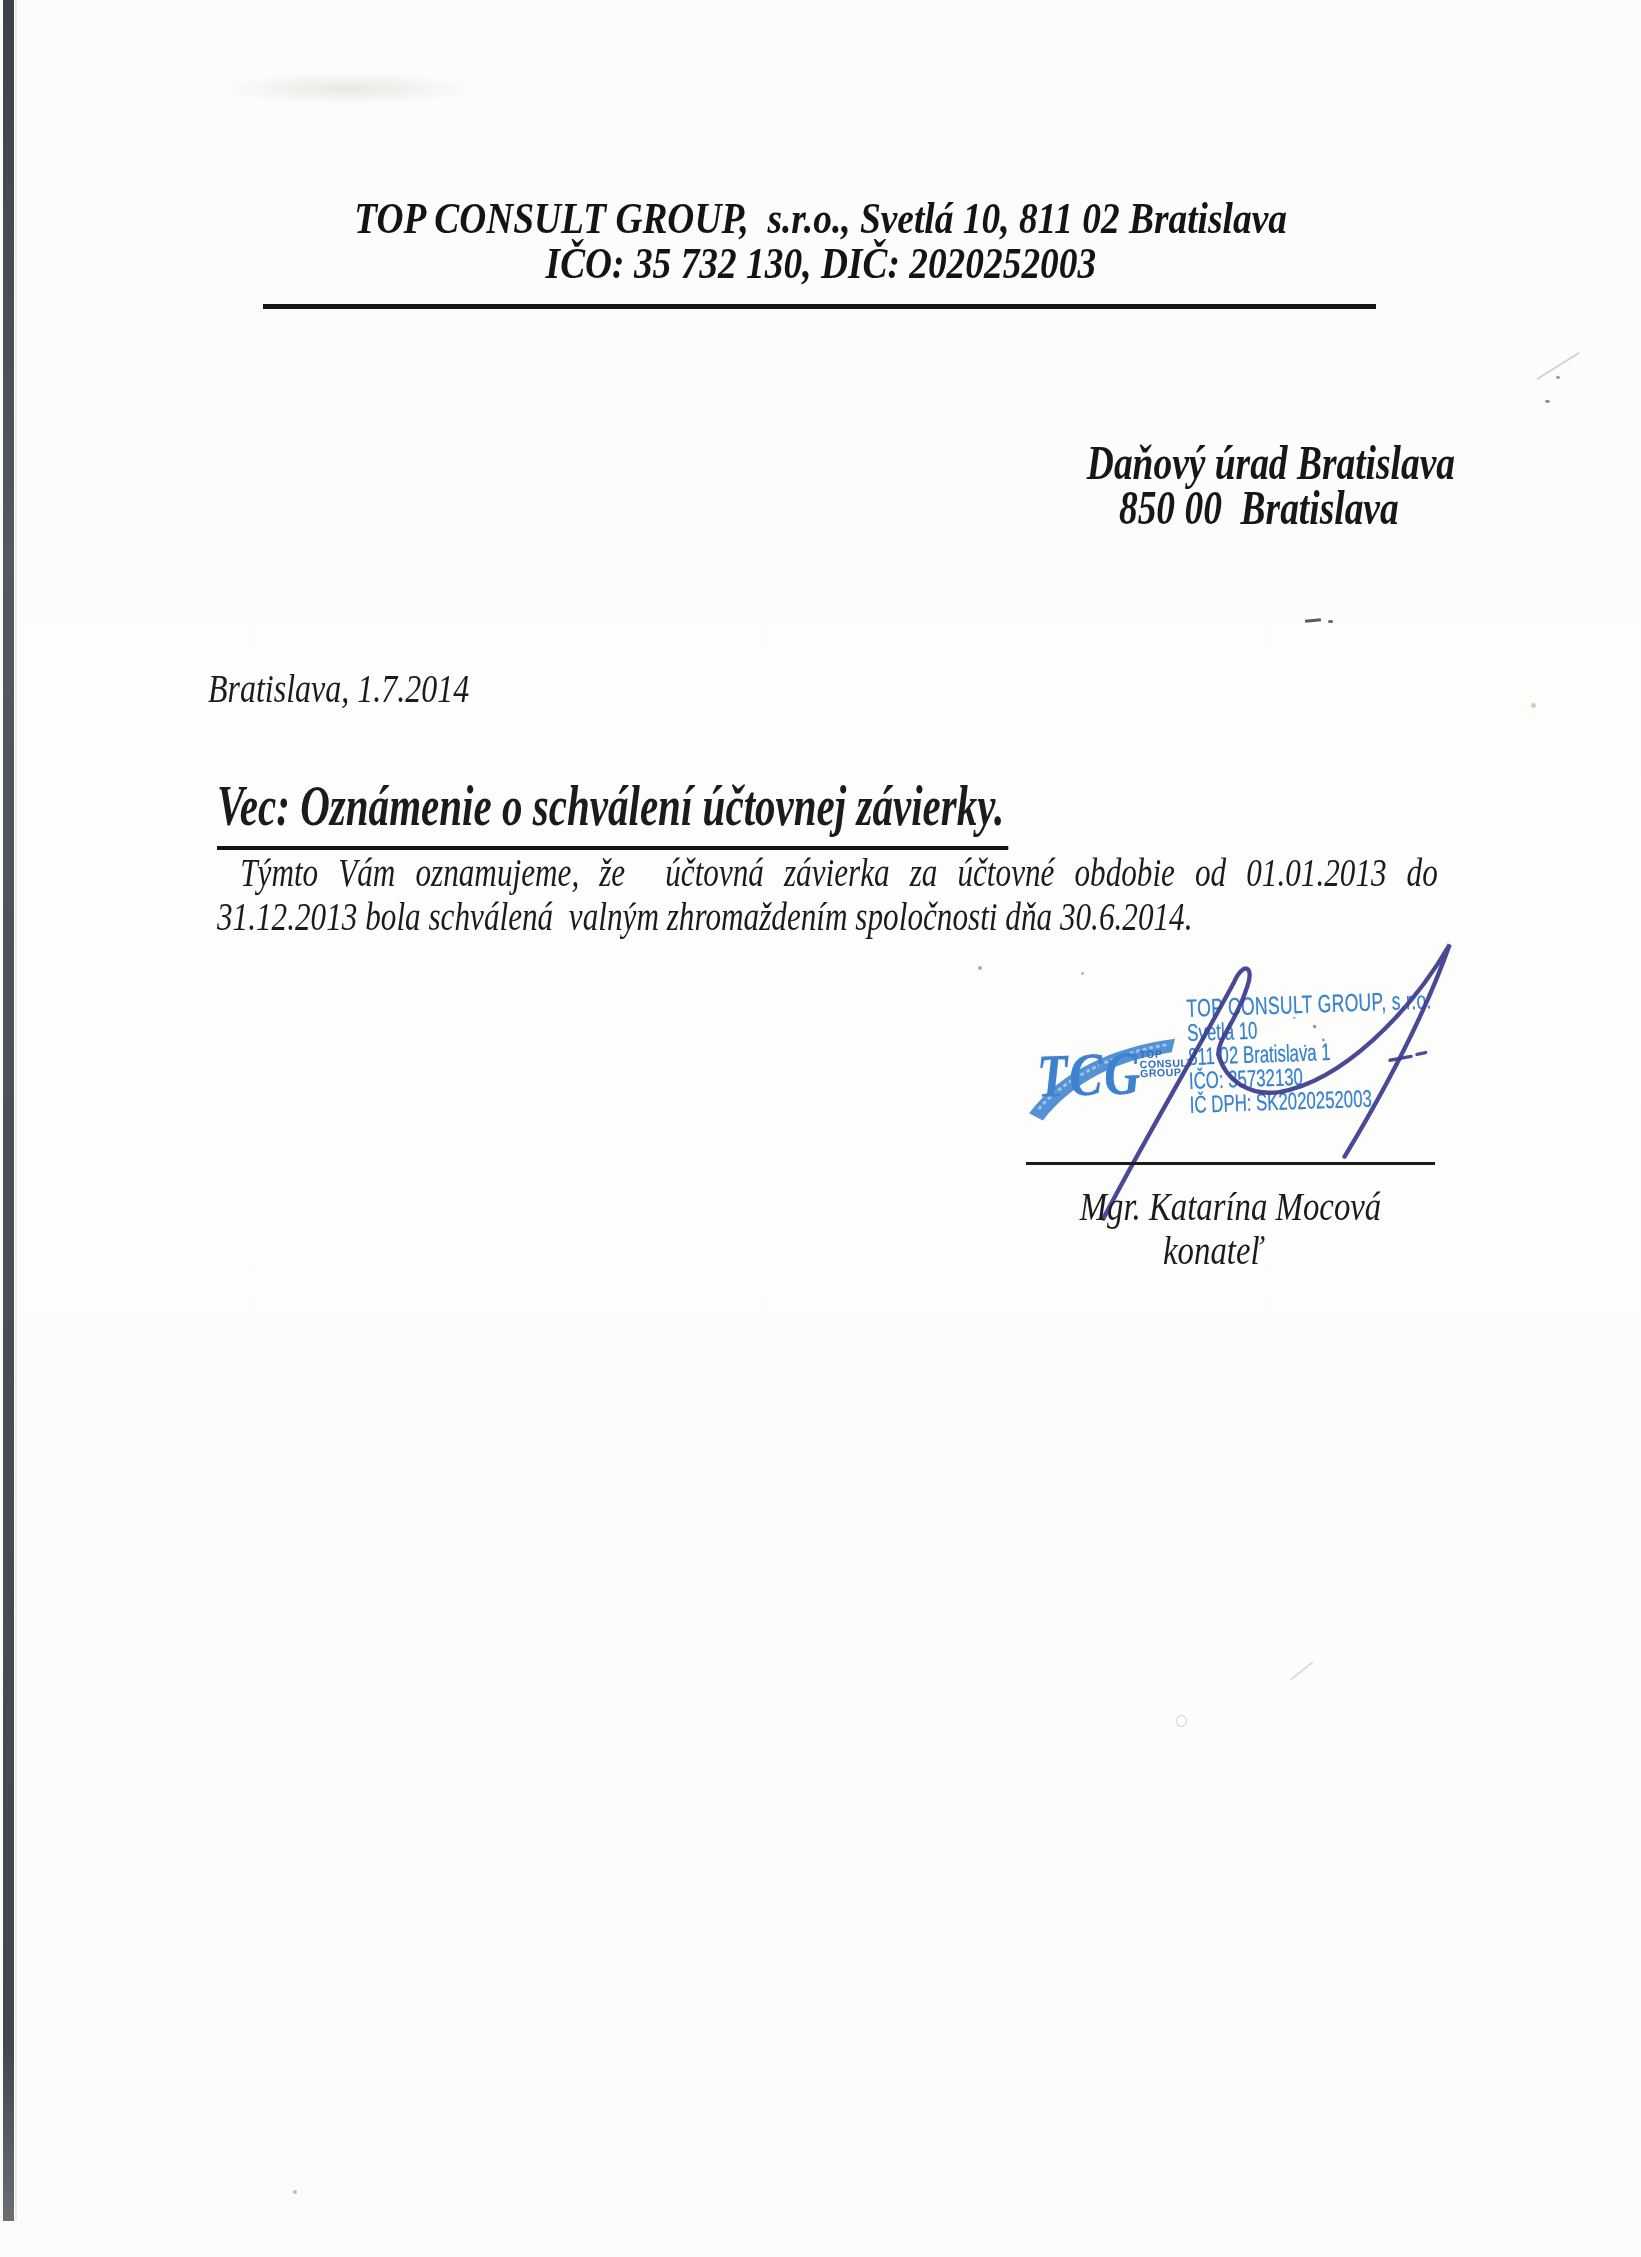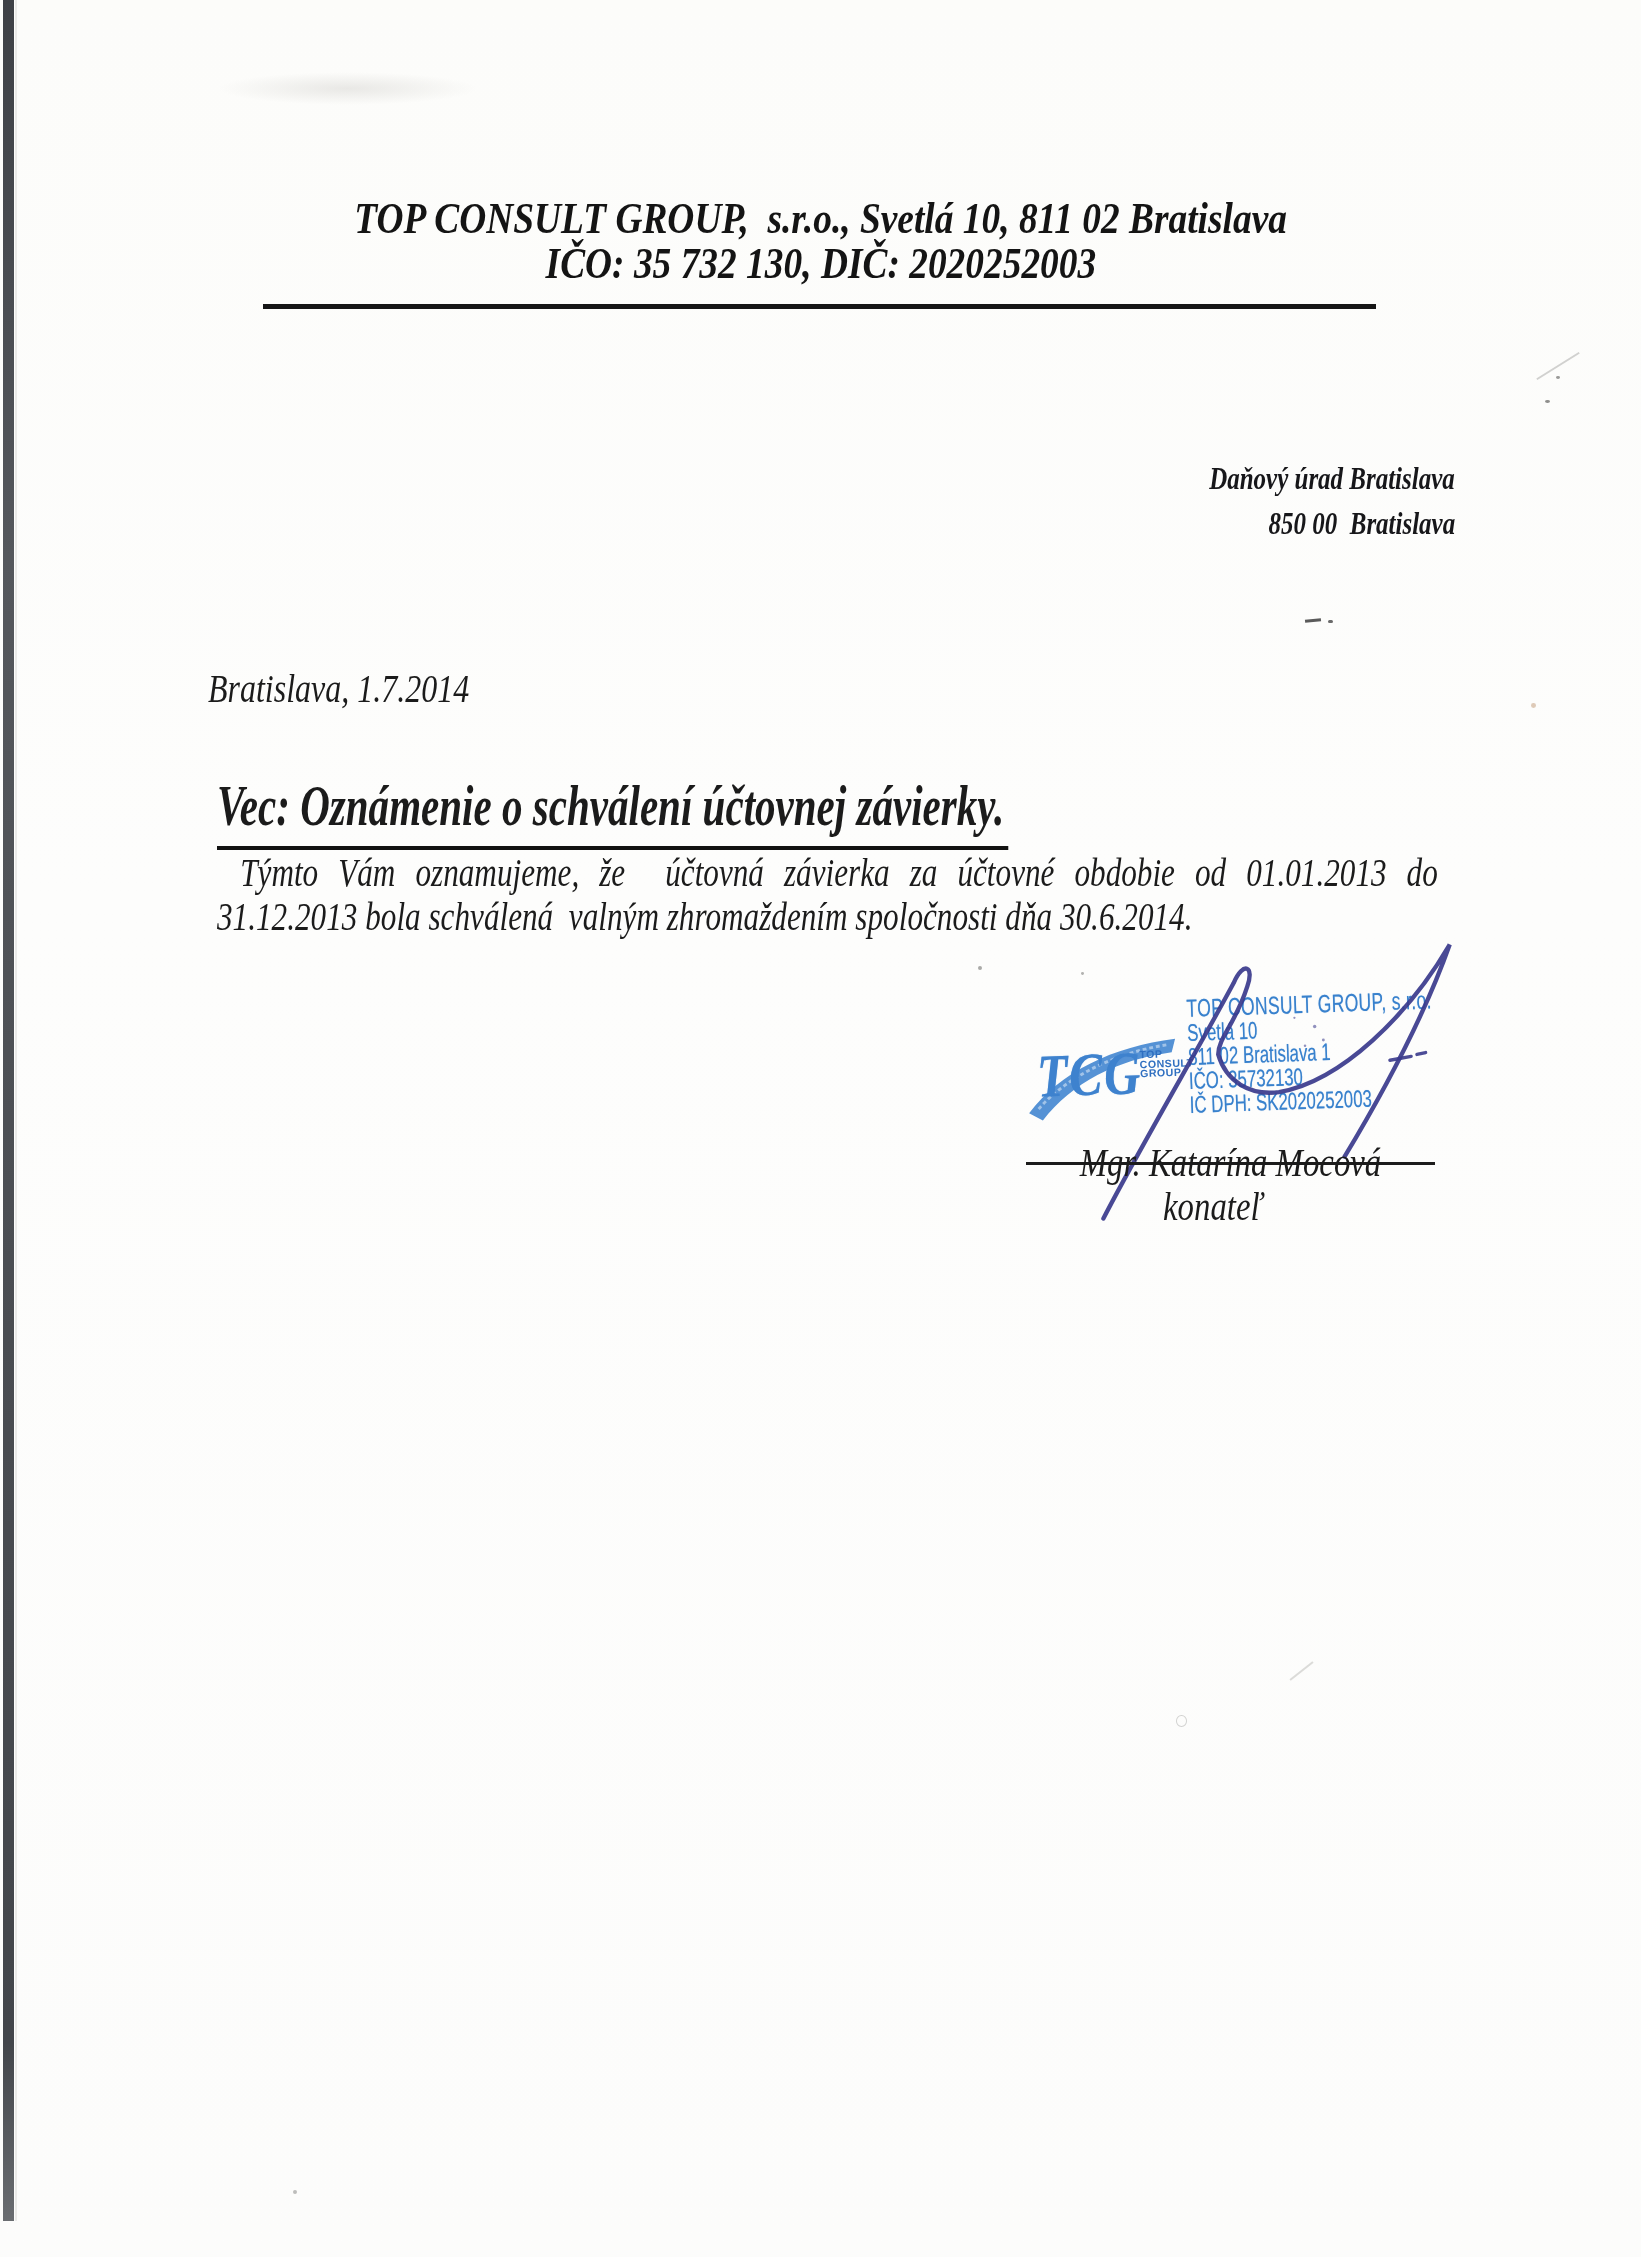--- a/index.html
+++ b/index.html
@@ -14,22 +14,22 @@
   .pre{white-space:pre;}
   
   .strip{left:2.9px;top:0;width:11.6px;height:2221px;
          background:linear-gradient(180deg,#3e4146 0%,#55585d 25%,#4a4d52 60%,#43464b 92%,#6a6d71 100%);}
   .strip2{left:14.5px;top:0;width:2.9px;height:2221px;background:#dcdcda;opacity:.55;}
   
   .letterhead{left:263px;top:196px;width:1116px;text-align:center;
               font-weight:bold;font-style:italic;font-size:44px;line-height:45px;color:#141414;}
   .rule{left:263px;top:304px;width:1113px;height:4.8px;background:#161616;}
   
-  .recipient{right:198px;top:456px;text-align:right;font-weight:bold;font-style:italic;
-             font-size:32px;line-height:45px;color:#17171a;}
+  .recipient{right:198px;top:440px;text-align:center;font-weight:bold;font-style:italic;
+             font-size:48px;line-height:45px;color:#17171a;}
   .recipient .gap{}
   
   .dateline{left:208px;top:664px;font-style:italic;font-size:41px;}
   
   .subject{left:217px;top:773px;font-weight:bold;font-style:italic;font-size:57px;}
   .subject .u{border-bottom:4.8px solid #121212;padding:0 5.8px 7.7px 0;}
   
   .bodytext{left:217px;top:851px;width:1221px;font-style:italic;font-size:39px;line-height:44px;}
   .bline{width:1526px;transform:scaleX(.8);transform-origin:left top;white-space:pre-wrap;}
   .b1{text-align:justify;text-align-last:justify;text-indent:29px;}
@@ -43,21 +43,21 @@
   .logo{left:1022px;top:1025px;width:188px;height:97px;transform:rotate(-2deg);}
   .tcg{position:absolute;left:15.4px;top:21px;font-family:"Liberation Serif",serif;
        font-weight:bold;font-style:italic;font-size:61px;line-height:56px;color:#3e82ce;
        letter-spacing:1.9px;transform:scaleX(.82);transform-origin:left center;
        text-shadow:0 0 1px rgba(62,130,206,.6);}
   .logo-words{position:absolute;left:118px;top:26px;font-family:"Liberation Sans",sans-serif;
        font-size:10.6px;font-weight:bold;line-height:9.7px;color:#2f6fc0;letter-spacing:0.5px;}
   
   .sig{left:1052px;top:903px;}
   .sig-rule{left:1026px;top:1162px;width:409px;height:2.9px;background:#1c1c1c;}
-  .signer{left:1026px;top:1140px;width:409px;text-align:center;font-style:italic;
+  .signer{left:1026px;top:1184px;width:409px;text-align:center;font-style:italic;
           font-size:41px;line-height:44px;}
   .shiftl{transform:translateX(-17.4px) scaleX(var(--sx,1));}
   
   .smudge{left:217px;top:72px;width:261px;height:33px;border-radius:50%;
           background:radial-gradient(ellipse at center,rgba(188,186,181,.30),rgba(188,186,181,0) 70%);}
   .slash-tr{left:1533px;top:365px;width:50px;height:1.9px;background:#c6c6c4;
             transform:rotate(-32deg);opacity:.8;}
   .dot{border-radius:50%;}
   .addr-dash{left:1305px;top:619px;width:16.4px;height:2.9px;background:#5a5a5a;transform:rotate(-6deg);}
   .addr-dot{left:1328px;top:620px;width:4.8px;height:2.9px;background:#6a6a6a;border-radius:1.9px;}

